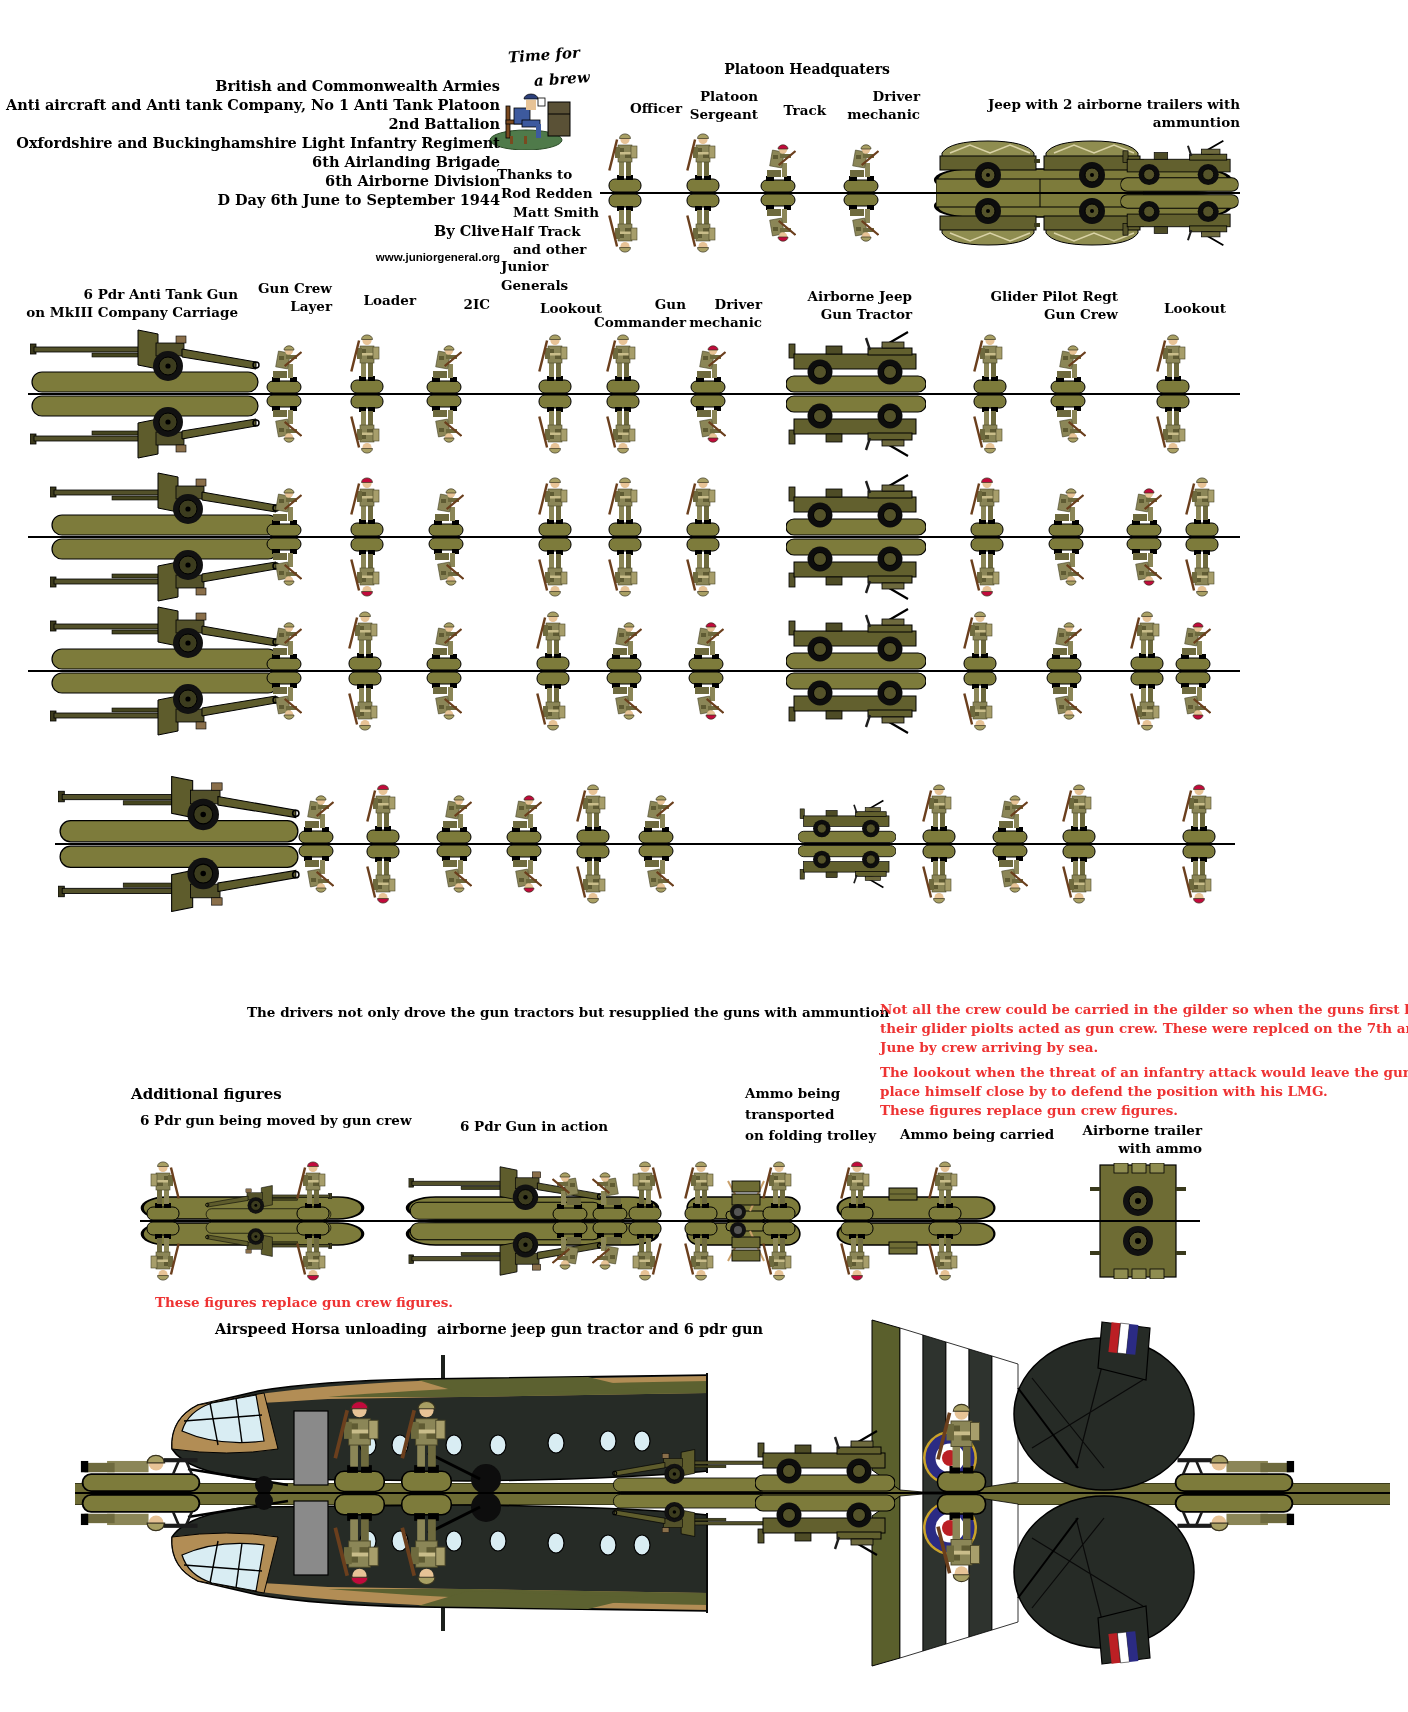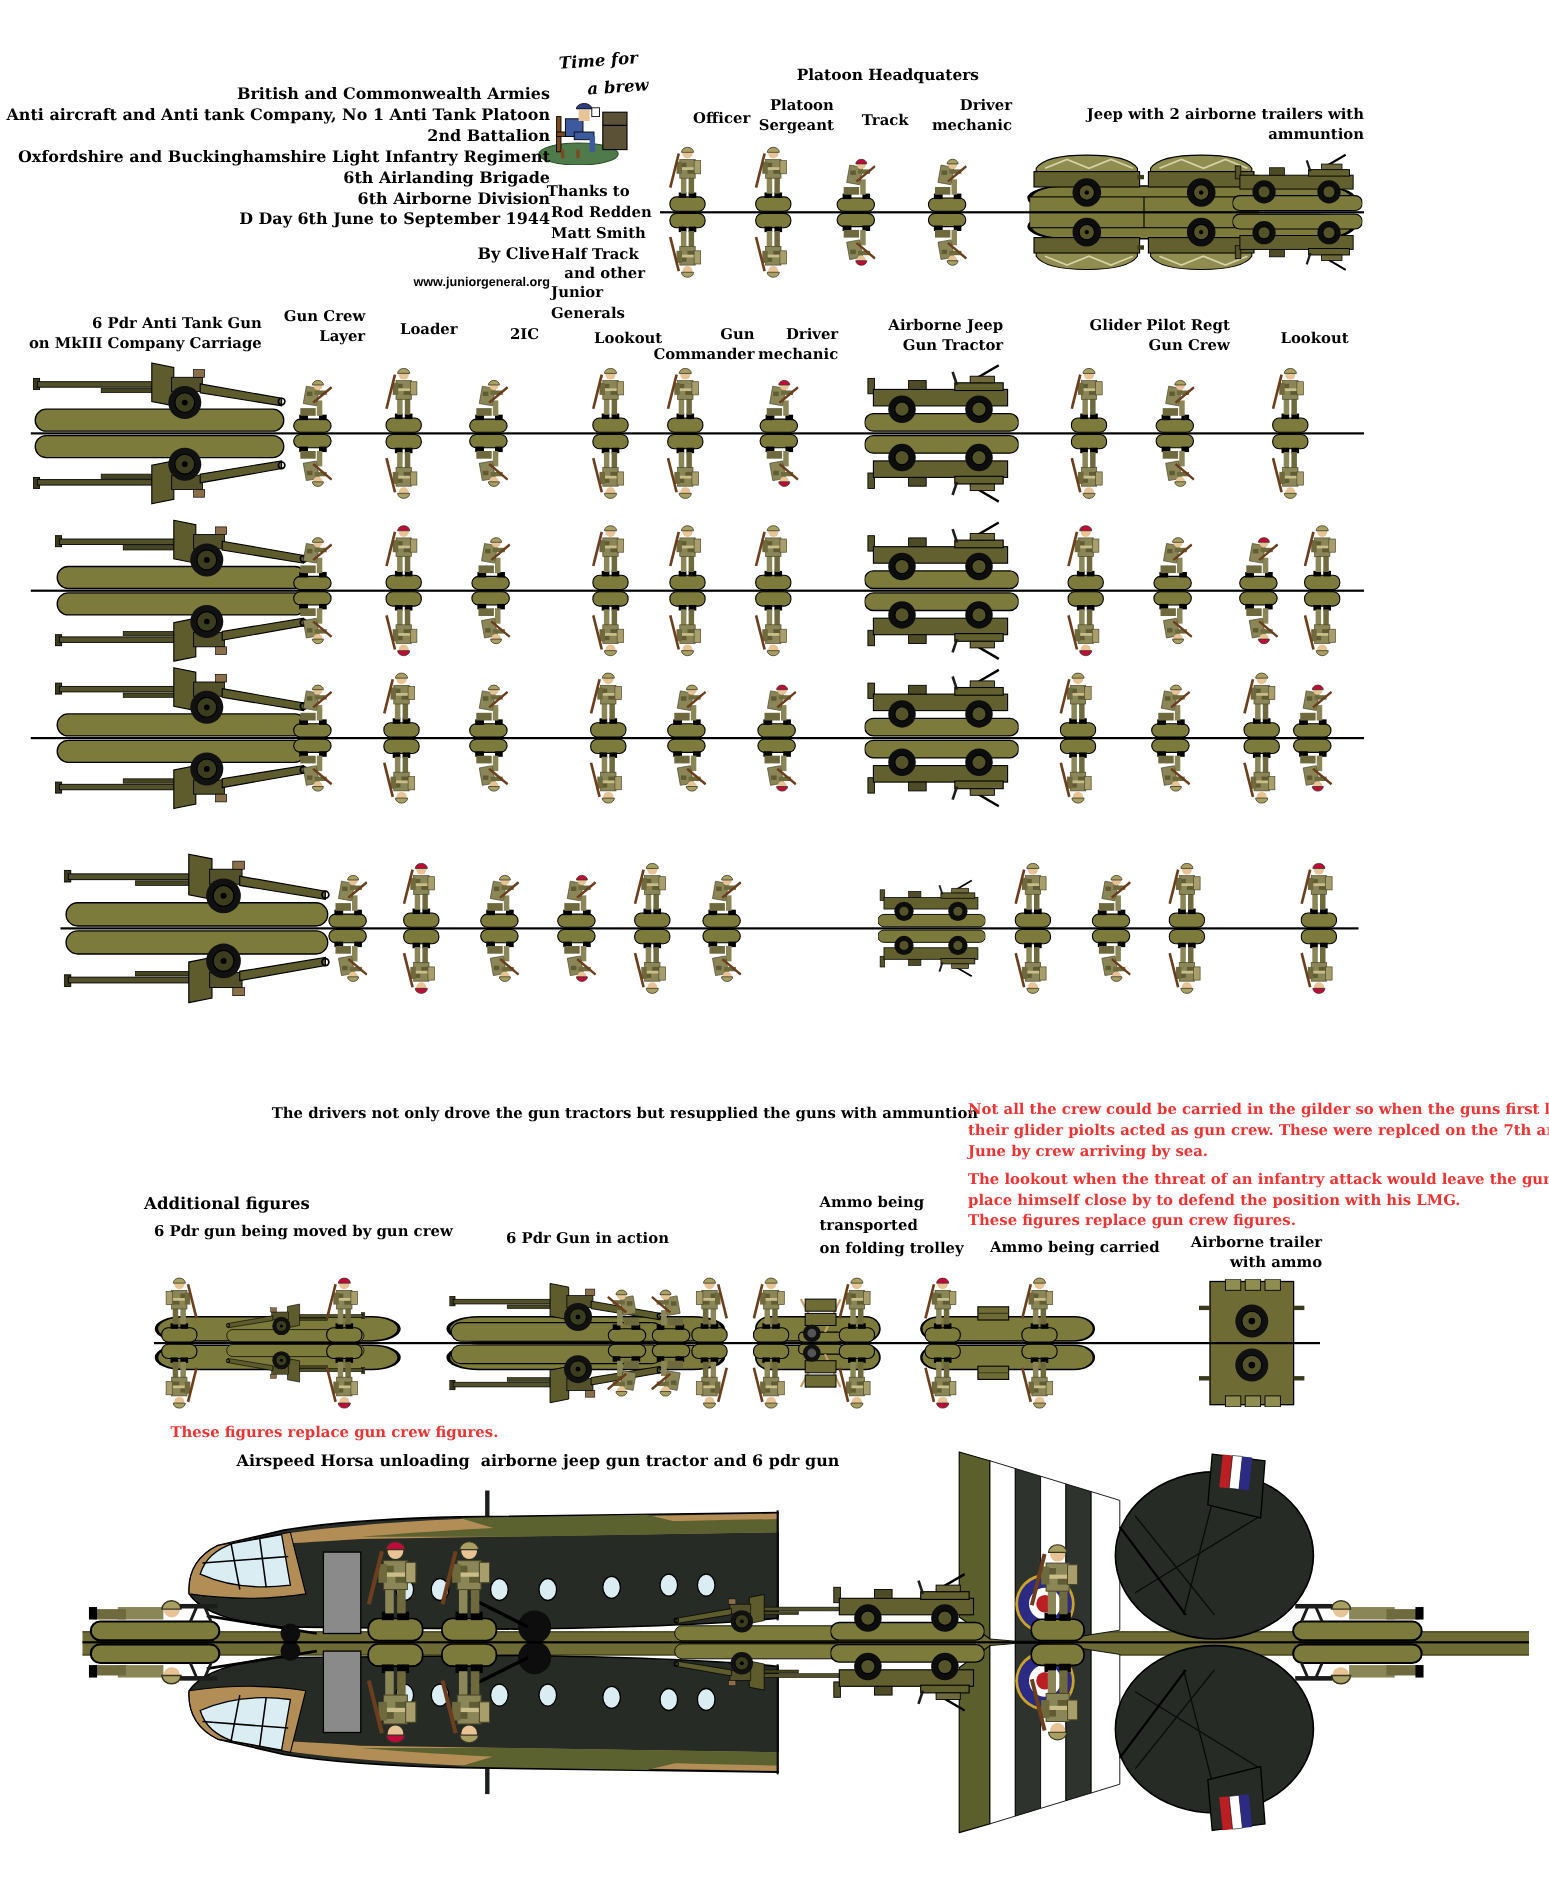--- a/index.html
+++ b/index.html
@@ -223,21 +223,21 @@
 
   <div class="t cursive" style="left:508px;top:46px;font-size:15px">Time for</div>
   <div class="t cursive" style="left:534px;top:70px;font-size:15px">a brew</div>
   <svg width="92" height="66" viewBox="0 0 92 66" style="position:absolute;left:486px;top:84px;z-index:12">
       <use href="#brewman"></use>
     </svg>
 
   <div class="t" style="left:497px;top:165px;font-size:13.5px;line-height:19px;white-space:normal;width:110px">
     <div>Thanks to</div>
     <div style="margin-left:4px">Rod Redden</div>
-    <div style="margin-left:4px">Matt Smith</div>
+    <div style="margin-left:16px">Matt Smith</div>
     <div style="margin-left:4px">Half Track</div>
     <div style="margin-left:16px;line-height:16px">and other</div>
     <div style="margin-left:4px">Junior</div>
     <div style="margin-left:4px">Generals</div>
   </div>
 
   <div class="t ctr" style="left:640px;top:60px;width:250px;font-size:14px">Platoon Headquaters</div>
   <div class="t ctr" style="left:598px;top:100px;width:84px">Officer</div>
   <div class="t ctr" style="left:664px;top:88px;width:94px">
     <div>Platoon</div>

